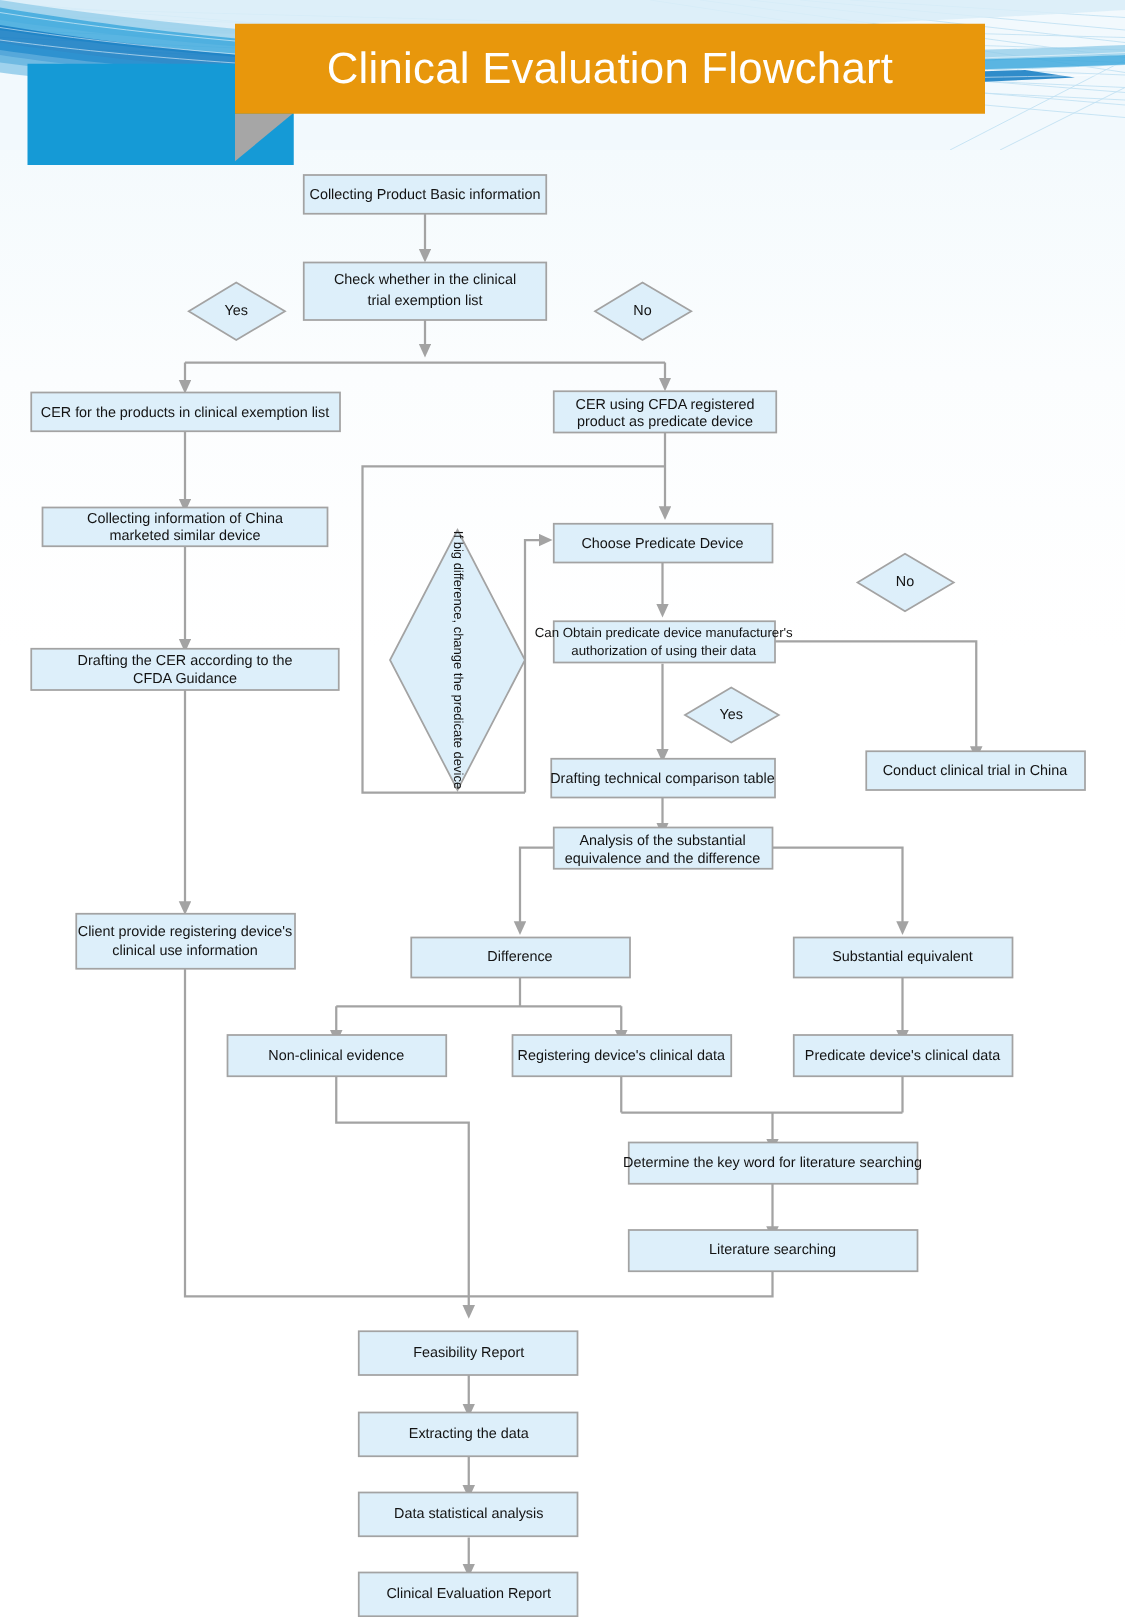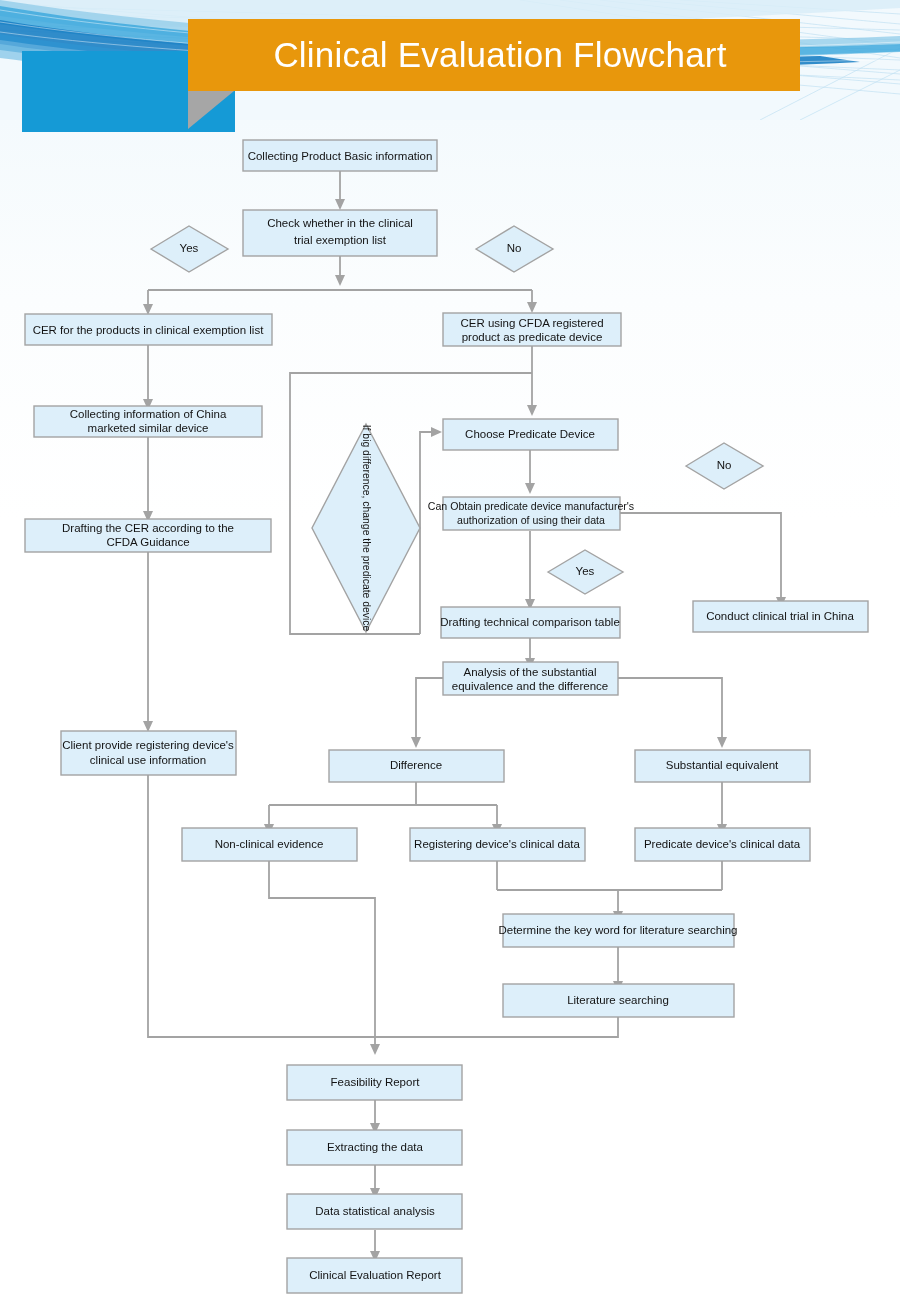--- a/index.html
+++ b/index.html
@@ -25,21 +25,20 @@
   
   #title-plate {
     position: absolute;
     left: 188px; top: 19px;
     width: 600px; height: 72px;
     background: #e8970c;
     z-index: 6;
     display: flex;
     align-items: center;
     justify-content: center;
-    padding-left: 12px;
   }
   #title-text {
     color: #ffffff;
     font-size: 35px;
     font-family: "Liberation Sans", sans-serif;
     font-weight: 400;
     letter-spacing: 0.2px;
     white-space: nowrap;
   }
   #title-notch {

